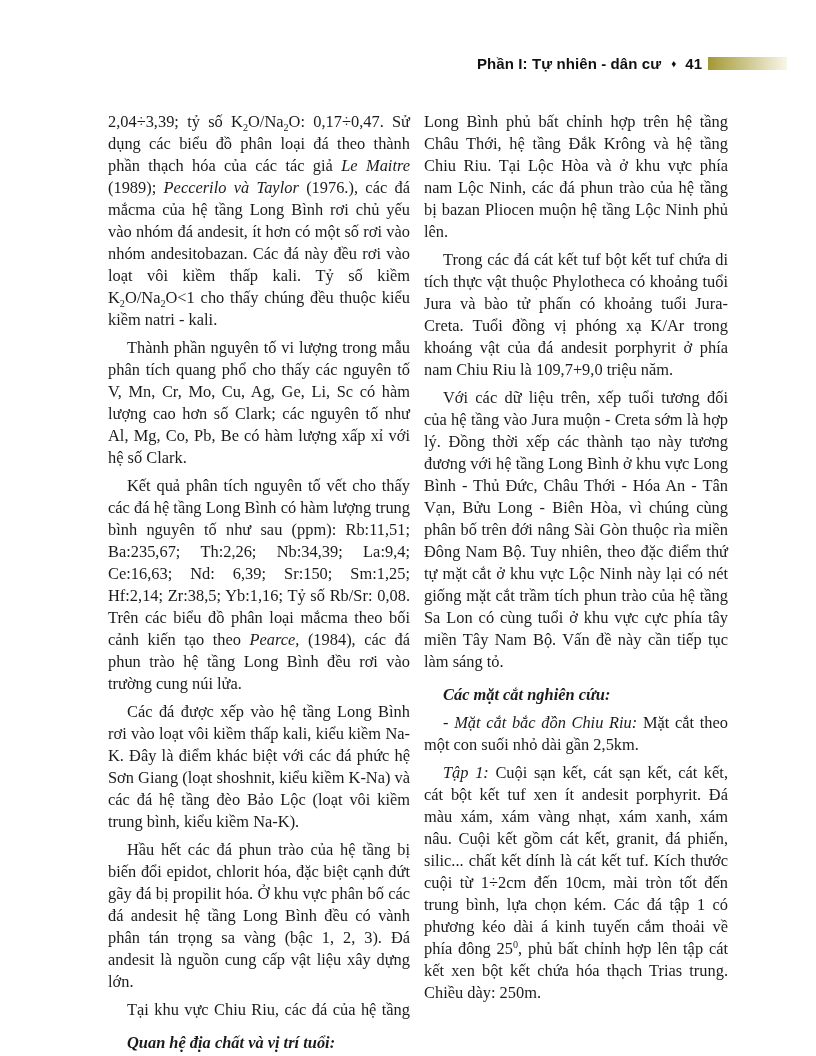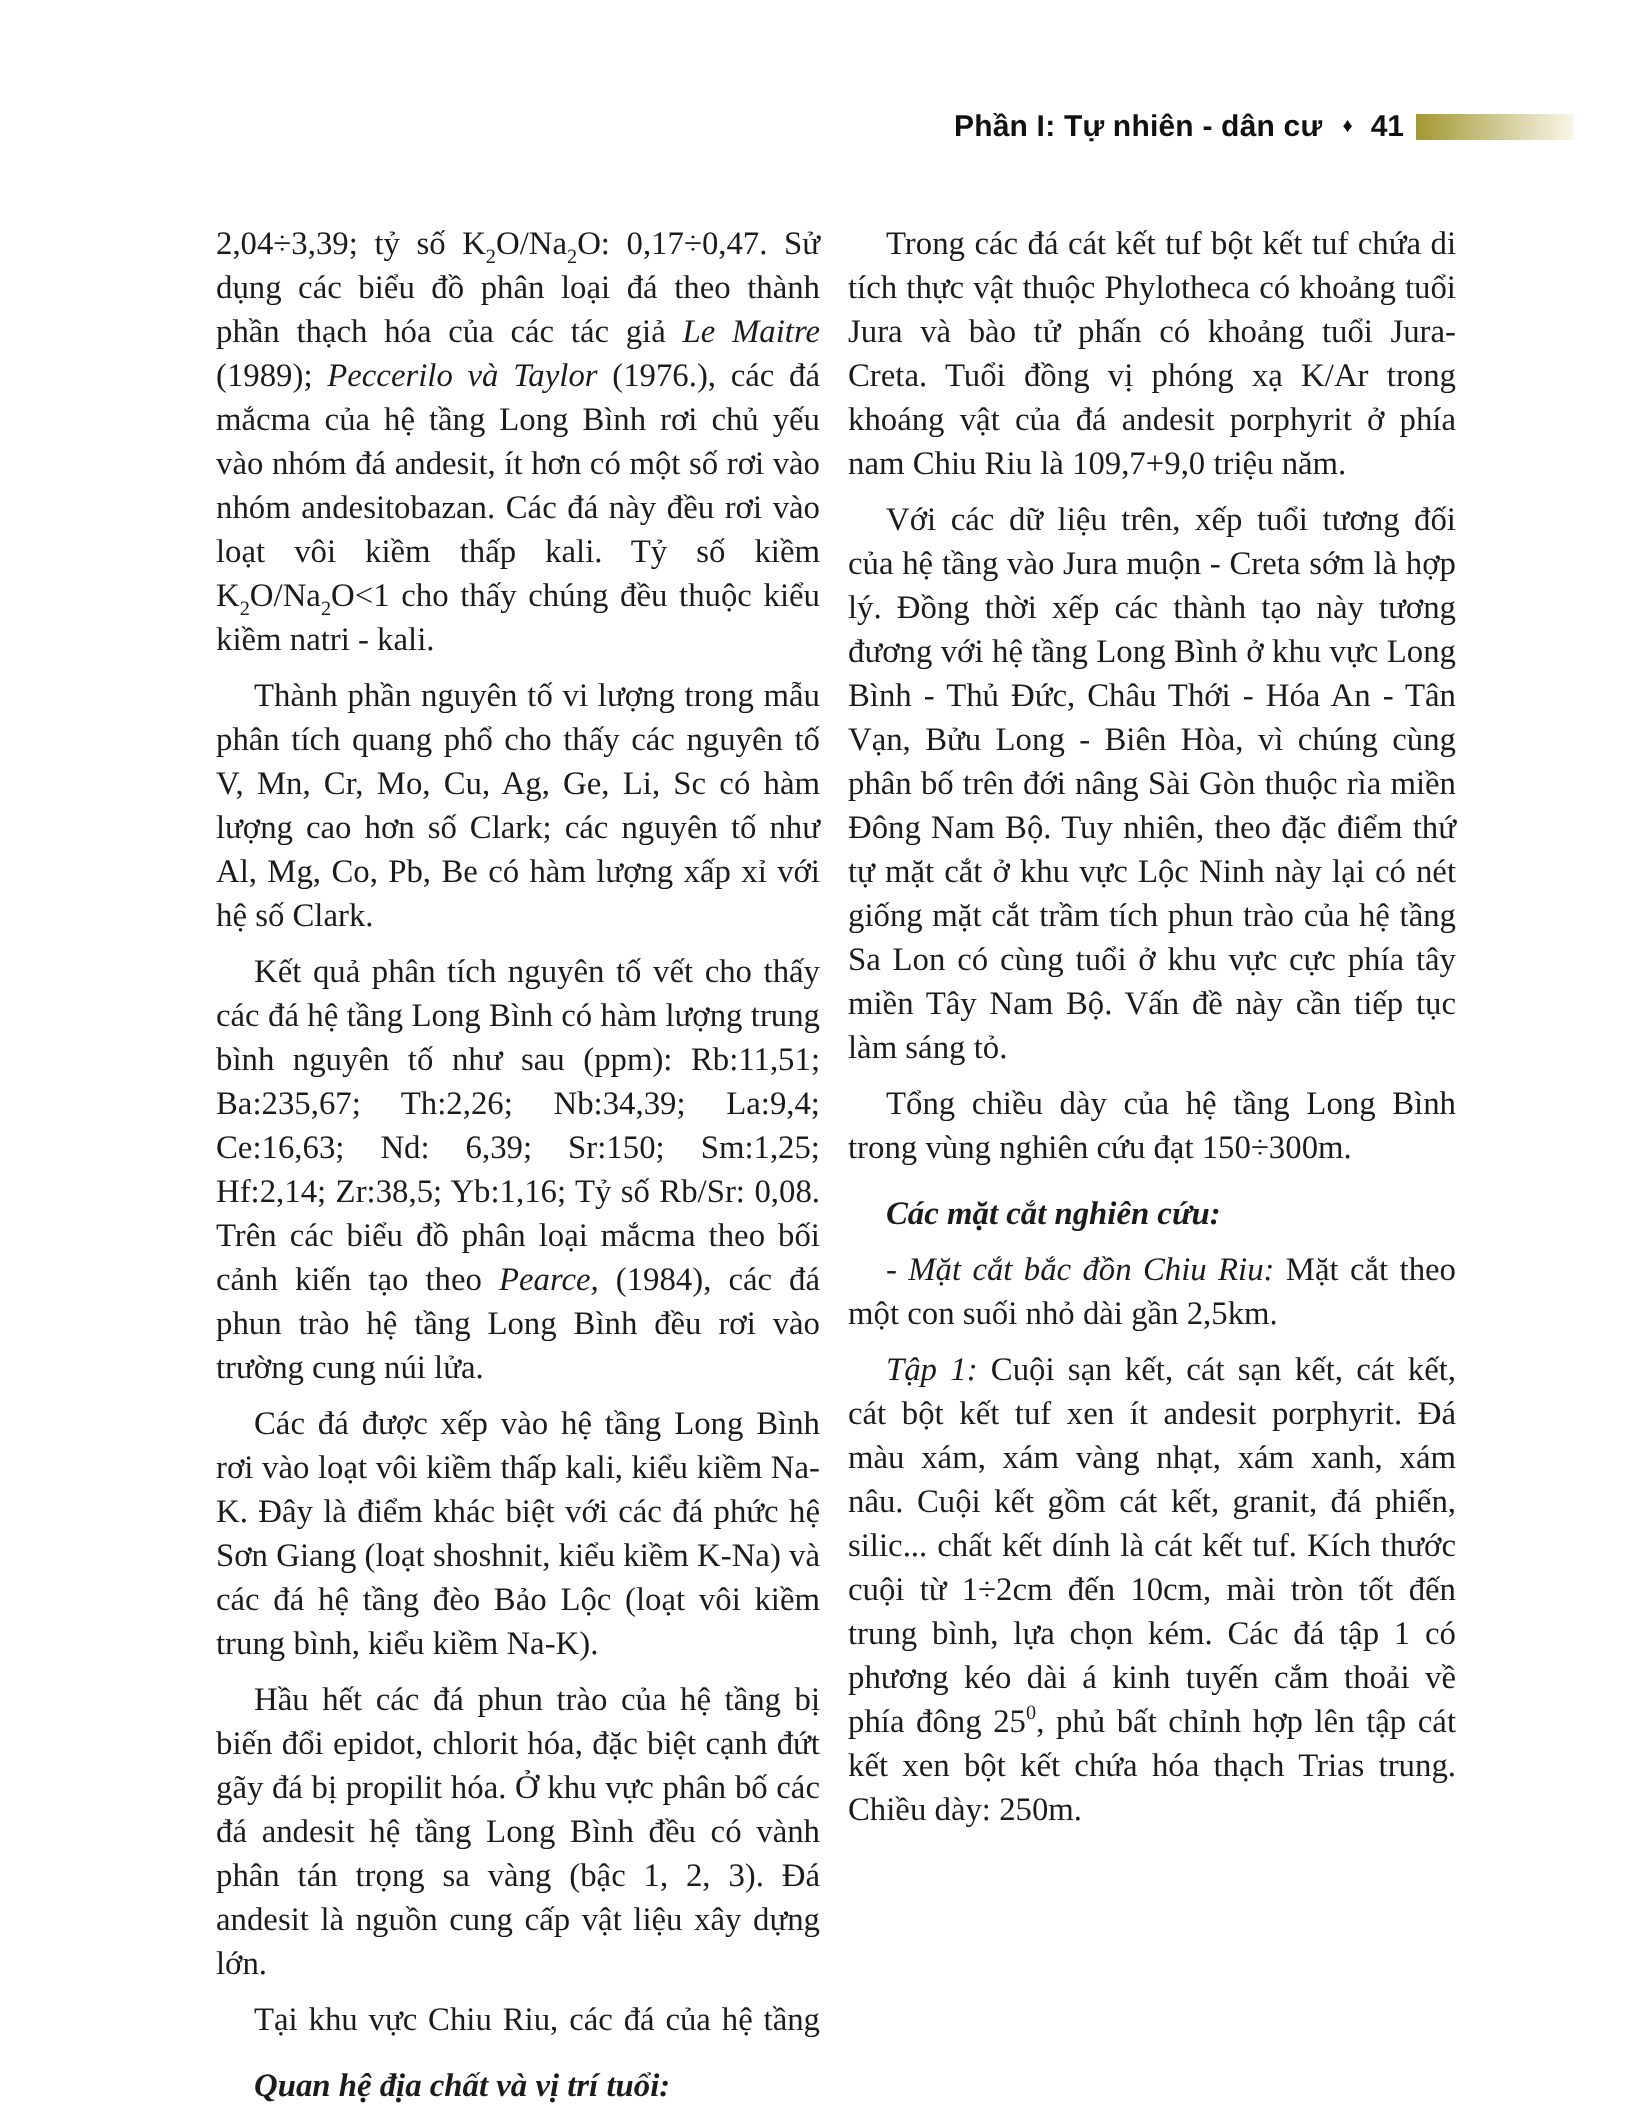--- a/index.html
+++ b/index.html
@@ -49,21 +49,21 @@
     <div class="col left" id="col-left">
         <p class=""><span>2,04÷3,39; tỷ số K</span><sub>2</sub><span>O/Na</span><sub>2</sub><span>O: 0,17÷0,47. Sử dụng các biểu đồ phân loại đá theo thành phần thạch hóa của các tác giả </span><span class="it">Le Maitre</span><span> (1989); </span><span class="it">Peccerilo và Taylor</span><span> (1976.), các đá mắcma của hệ tầng Long Bình rơi chủ yếu vào nhóm đá andesit, ít hơn có một số rơi vào nhóm andesitobazan. Các đá này đều rơi vào loạt vôi kiềm thấp kali. Tỷ số kiềm K</span><sub>2</sub><span>O/Na</span><sub>2</sub><span>O&lt;1 cho thấy chúng đều thuộc kiểu kiềm natri - kali.</span></p>
         <p class="indent "><span>Thành phần nguyên tố vi lượng trong mẫu phân tích quang phổ cho thấy các nguyên tố V, Mn, Cr, Mo, Cu, Ag, Ge, Li, Sc có hàm lượng cao hơn số Clark; các nguyên tố như Al, Mg, Co, Pb, Be có hàm lượng xấp xỉ với hệ số Clark.</span></p>
         <p class="indent "><span>Kết quả phân tích nguyên tố vết cho thấy các đá hệ tầng Long Bình có hàm lượng trung bình nguyên tố như sau (ppm): Rb:11,51; Ba:235,67; Th:2,26; Nb:34,39; La:9,4; Ce:16,63; Nd: 6,39; Sr:150; Sm:1,25; Hf:2,14; Zr:38,5; Yb:1,16; Tỷ số Rb/Sr: 0,08. Trên các biểu đồ phân loại mắcma theo bối cảnh kiến tạo theo </span><span class="it">Pearce,</span><span> (1984), các đá phun trào hệ tầng Long Bình đều rơi vào trường cung núi lửa.</span></p>
         <p class="indent "><span>Các đá được xếp vào hệ tầng Long Bình rơi vào loạt vôi kiềm thấp kali, kiểu kiềm Na-K. Đây là điểm khác biệt với các đá phức hệ Sơn Giang (loạt shoshnit, kiểu kiềm K-Na) và các đá hệ tầng đèo Bảo Lộc (loạt vôi kiềm trung bình, kiểu kiềm Na-K).</span></p>
         <p class="indent "><span>Hầu hết các đá phun trào của hệ tầng bị biến đổi epidot, chlorit hóa, đặc biệt cạnh đứt gãy đá bị propilit hóa. Ở khu vực phân bố các đá andesit hệ tầng Long Bình đều có vành phân tán trọng sa vàng (bậc 1, 2, 3). Đá andesit là nguồn cung cấp vật liệu xây dựng lớn.</span></p>
         <p class="indent justify-last"><span>Tại khu vực Chiu Riu, các đá của hệ tầng</span></p>
         <p class="indent heading "><span>Quan hệ địa chất và vị trí tuổi:</span></p>
       </div>
     <div class="col right" id="col-right">
+        <p class=""><span>Long Bình phủ bất chỉnh hợp trên hệ tầng Châu Thới, hệ tầng Đắk Krông và hệ tầng Chiu Riu. Tại Lộc Hòa và ở khu vực phía nam Lộc Ninh, các đá phun trào của hệ tầng bị bazan Pliocen muộn hệ tầng Lộc Ninh phủ lên.</span></p>
         <p class="indent "><span>Trong các đá cát kết tuf bột kết tuf chứa di tích thực vật thuộc Phylotheca có khoảng tuổi Jura và bào tử phấn có khoảng tuổi Jura-Creta. Tuổi đồng vị phóng xạ K/Ar trong khoáng vật của đá andesit porphyrit ở phía nam Chiu Riu là 109,7+9,0 triệu năm.</span></p>
         <p class="indent "><span>Với các dữ liệu trên, xếp tuổi tương đối của hệ tầng vào Jura muộn - Creta sớm là hợp lý. Đồng thời xếp các thành tạo này tương đương với hệ tầng Long Bình ở khu vực Long Bình - Thủ Đức, Châu Thới - Hóa An - Tân Vạn, Bửu Long - Biên Hòa, vì chúng cùng phân bố trên đới nâng Sài Gòn thuộc rìa miền Đông Nam Bộ. Tuy nhiên, theo đặc điểm thứ tự mặt cắt ở khu vực Lộc Ninh này lại có nét giống mặt cắt trầm tích phun trào của hệ tầng Sa Lon có cùng tuổi ở khu vực cực phía tây miền Tây Nam Bộ. Vấn đề này cần tiếp tục làm sáng tỏ.</span></p>
-        <p class="indent "><span>Tổng chiều dày của hệ tầng Long Bình trong vùng nghiên cứu đạt 150÷300m.</span></p>
         <p class="indent heading "><span>Các mặt cắt nghiên cứu:</span></p>
         <p class="indent "><span>- </span><span class="it">Mặt cắt bắc đồn Chiu Riu:</span><span> Mặt cắt theo một con suối nhỏ dài gần 2,5km.</span></p>
         <p class="indent "><span class="it">Tập 1:</span><span> Cuội sạn kết, cát sạn kết, cát kết, cát bột kết tuf xen ít andesit porphyrit. Đá màu xám, xám vàng nhạt, xám xanh, xám nâu. Cuội kết gồm cát kết, granit, đá phiến, silic... chất kết dính là cát kết tuf. Kích thước cuội từ 1÷2cm đến 10cm, mài tròn tốt đến trung bình, lựa chọn kém. Các đá tập 1 có phương kéo dài á kinh tuyến cắm thoải về phía đông 25</span><sup>0</sup><span>, phủ bất chỉnh hợp lên tập cát kết xen bột kết chứa hóa thạch Trias trung. Chiều dày: 250m.</span></p>
       </div>
   </div>
 </div>
 
 </body></html>

